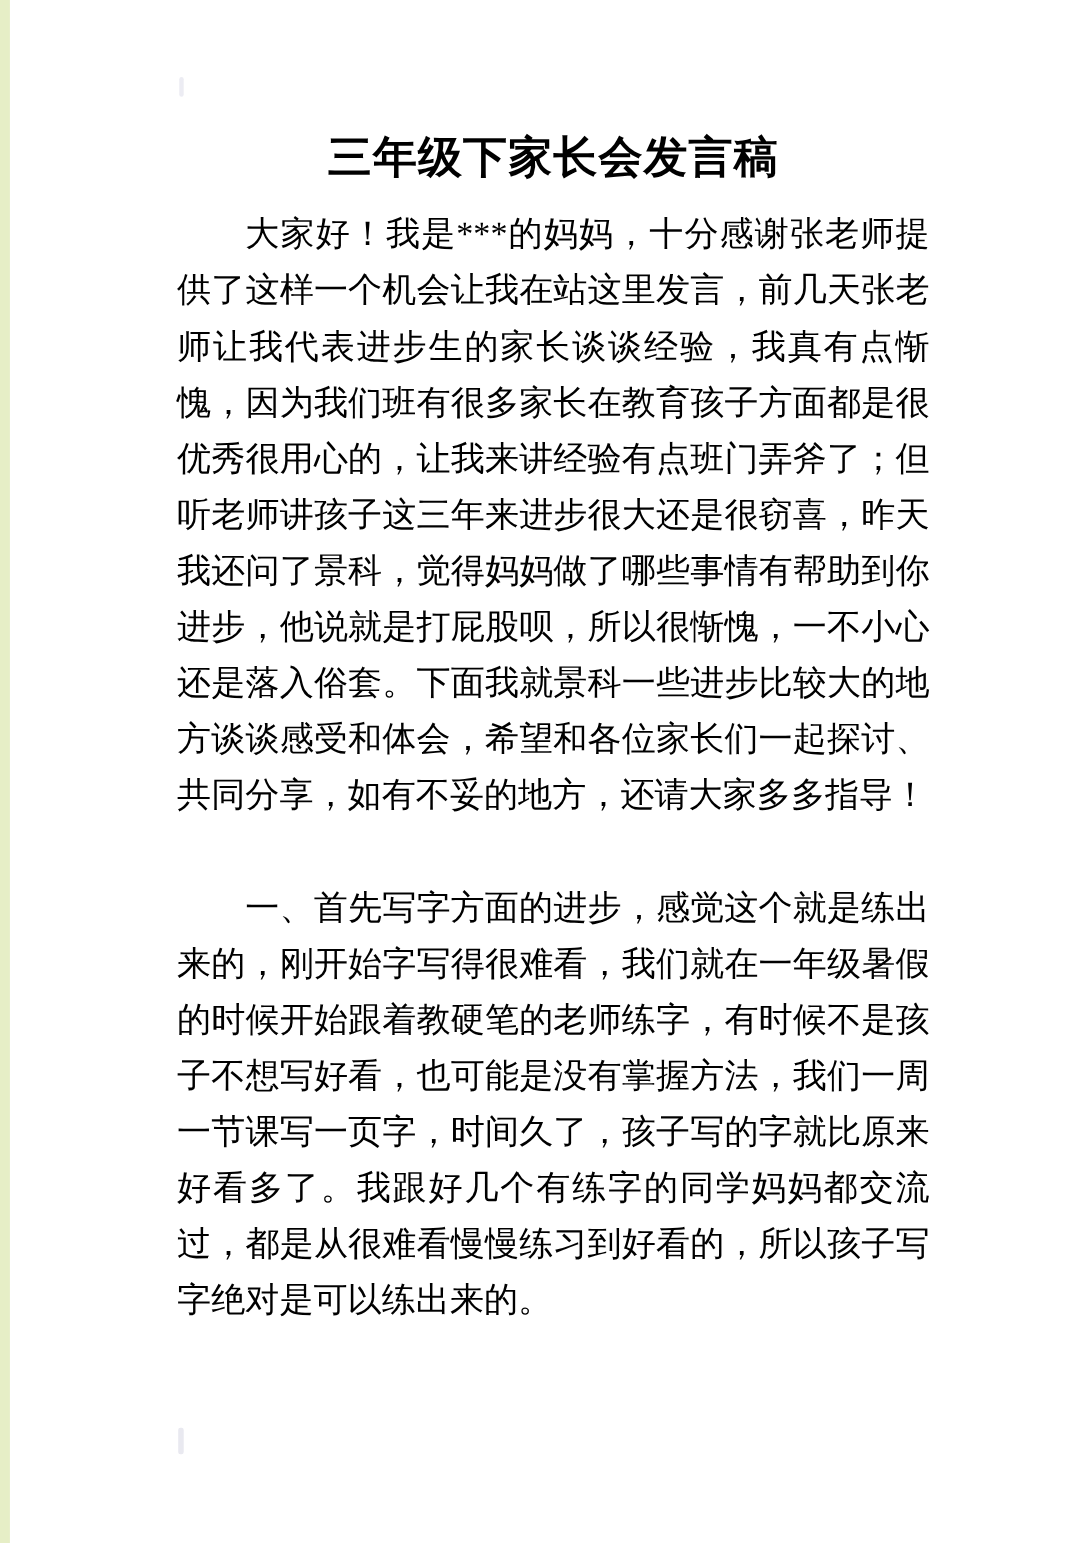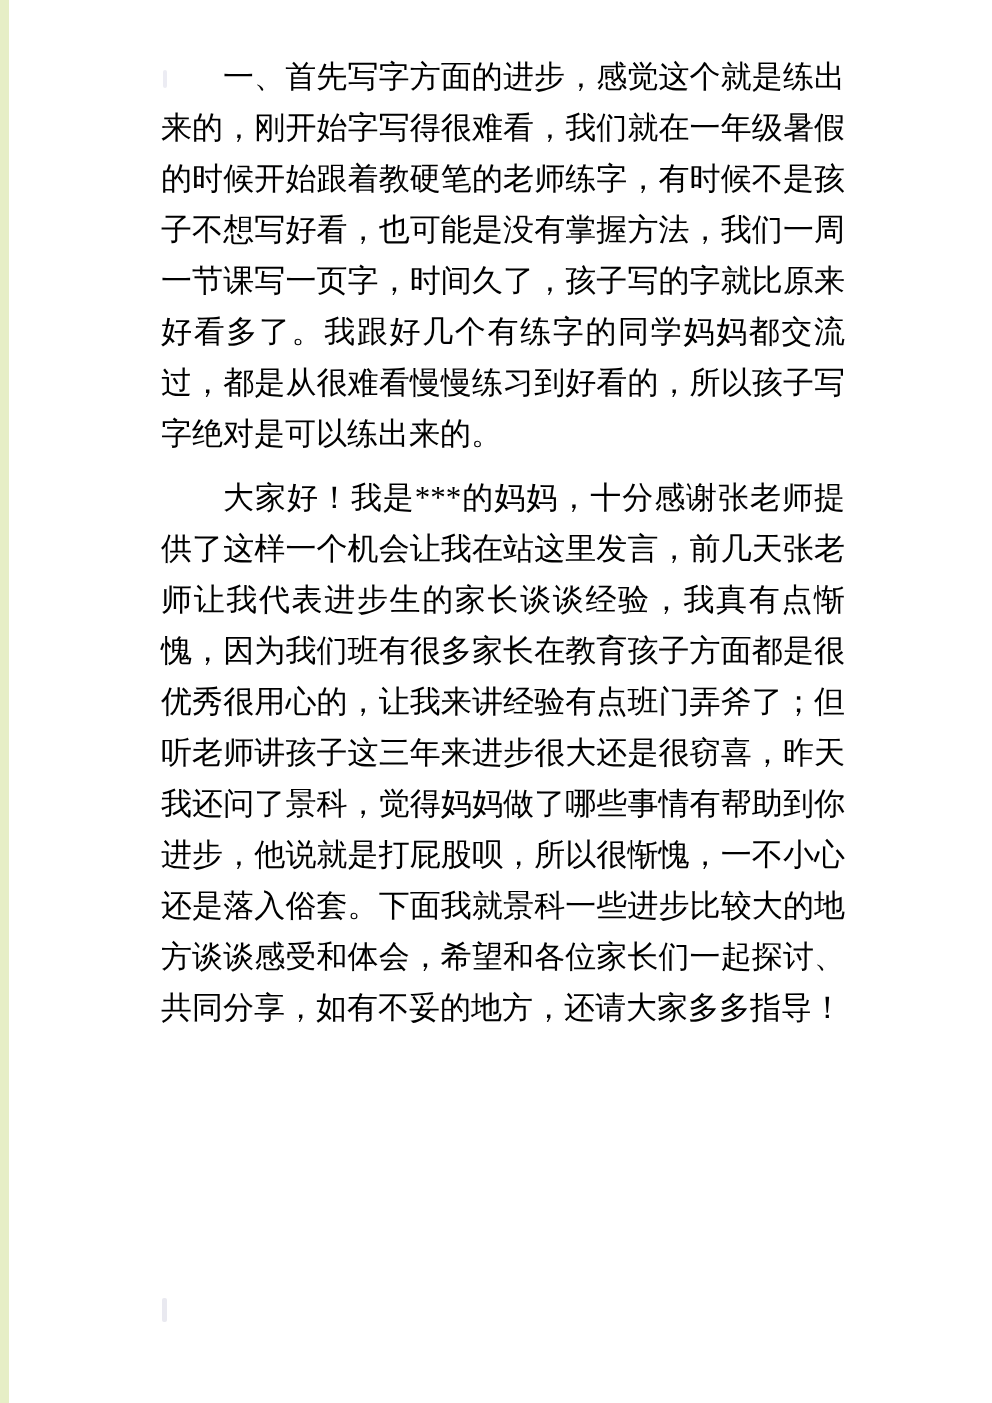--- a/index.html
+++ b/index.html
@@ -77,18 +77,19 @@
 </style>
 </head>
 <body>
 
 <div class="page">
   <div class="edge-strip"></div>
   <div class="scroll-artifact-top"></div>
   <div class="scroll-artifact-bottom"></div>
 
   <div class="doc">
+    <h1 class="doc-title">三年级下家长会发言稿</h1>
+
+    <p class="para para-first">大家好！我是***的妈妈，十分感谢张老师提供了这样一个机会让我在站这里发言，前几天张老师让我代表进步生的家长谈谈经验，我真有点惭愧，因为我们班有很多家长在教育孩子方面都是很优秀很用心的，让我来讲经验有点班门弄斧了；但听老师讲孩子这三年来进步很大还是很窃喜，昨天我还问了景科，觉得妈妈做了哪些事情有帮助到你进步，他说就是打屁股呗，所以很惭愧，一不小心还是落入俗套。下面我就景科一些进步比较大的地方谈谈感受和体会，希望和各位家长们一起探讨、共同分享，如有不妥的地方，还请大家多多指导！</p>
 
     <p class="para para-second">一、首先写字方面的进步，感觉这个就是练出来的，刚开始字写得很难看，我们就在一年级暑假的时候开始跟着教硬笔的老师练字，有时候不是孩子不想写好看，也可能是没有掌握方法，我们一周一节课写一页字，时间久了，孩子写的字就比原来好看多了。我跟好几个有练字的同学妈妈都交流过，都是从很难看慢慢练习到好看的，所以孩子写字绝对是可以练出来的。</p>
-
-    <p class="para para-first">大家好！我是***的妈妈，十分感谢张老师提供了这样一个机会让我在站这里发言，前几天张老师让我代表进步生的家长谈谈经验，我真有点惭愧，因为我们班有很多家长在教育孩子方面都是很优秀很用心的，让我来讲经验有点班门弄斧了；但听老师讲孩子这三年来进步很大还是很窃喜，昨天我还问了景科，觉得妈妈做了哪些事情有帮助到你进步，他说就是打屁股呗，所以很惭愧，一不小心还是落入俗套。下面我就景科一些进步比较大的地方谈谈感受和体会，希望和各位家长们一起探讨、共同分享，如有不妥的地方，还请大家多多指导！</p>
   </div>
 </div>
 
 </body></html>

